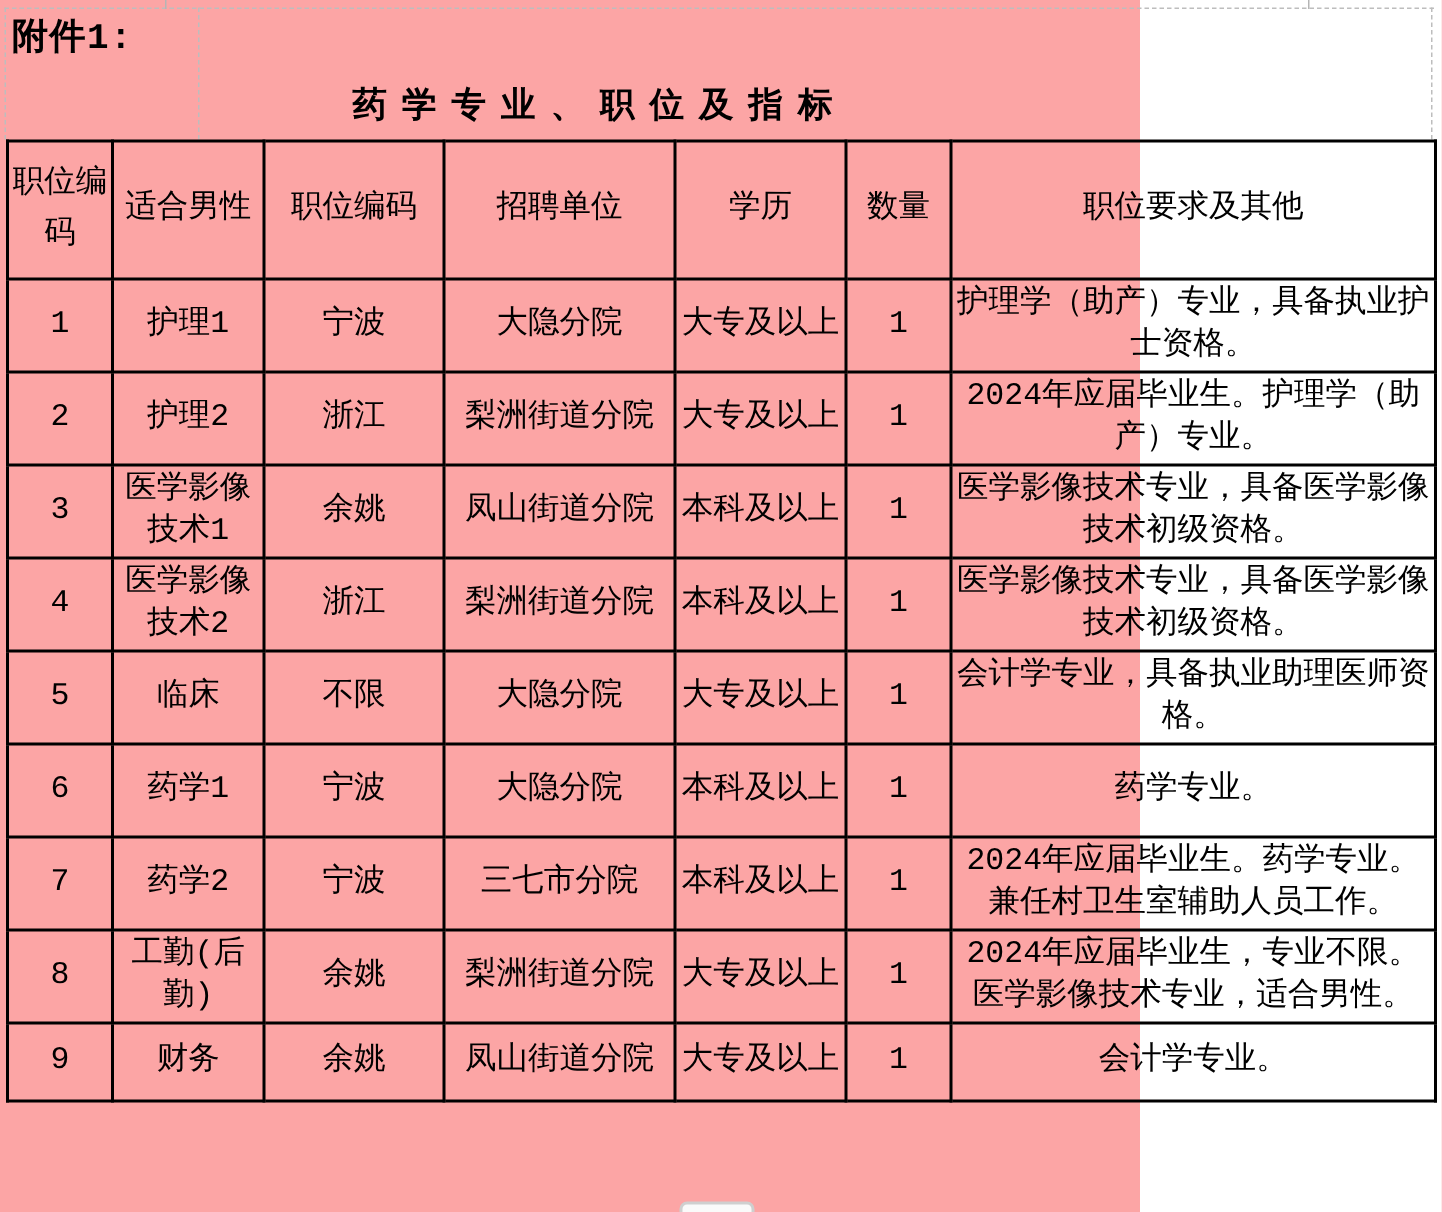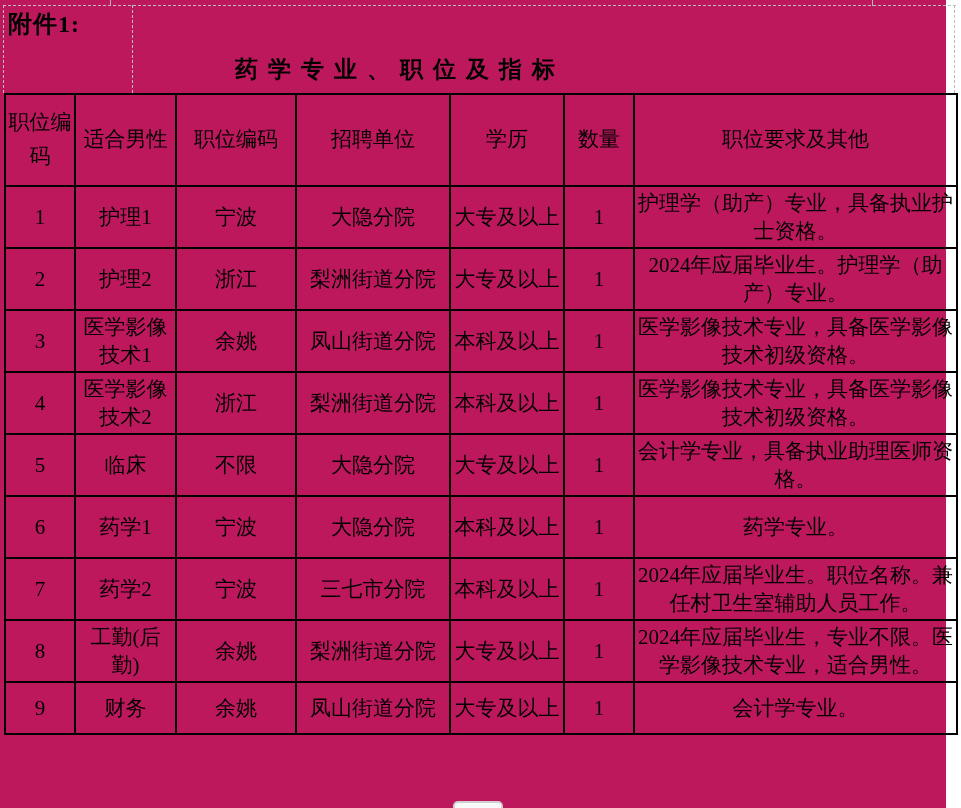--- a/index.html
+++ b/index.html
@@ -3,21 +3,21 @@
 <meta charset="utf-8">
 <style>
   * { margin: 0; padding: 0; box-sizing: border-box; }
   html, body {
     width: 961px; height: 808px;
     background: #ffffff;
     overflow: hidden;
     font-family: "Liberation Serif", "DejaVu Serif", serif;
     color: #000000;
   }
-  .page { position: relative; width: 946px; height: 808px; background: #be185d; }
+  .page { position: relative; width: 760px; height: 808px; background: #fca5a5; font-family: Liberation Mono, monospace; }
 
   
   .dash-h-top {
     position: absolute; left: 3px; top: 5px; width: 953px; height: 0;
     border-top: 1px dashed #bdbdbd;
   }
   .dash-v { position: absolute; width: 0; border-left: 1px dashed #bdbdbd; }
   .dash-v.left  { left: 3px;   top: 5px; height: 88px; }
   .dash-v.mid   { left: 132px; top: 5px; height: 88px; }
   .dash-v.right { left: 954px; top: 5px; height: 88px; }
@@ -163,21 +163,21 @@
       <td>1</td>
       <td class="req">药学专业。</td>
     </tr>
         <tr>
       <td>7</td>
       <td>药学2</td>
       <td>宁波</td>
       <td>三七市分院</td>
       <td>本科及以上</td>
       <td>1</td>
-      <td class="req">2024年应届毕业生。职位名称。兼任村卫生室辅助人员工作。</td>
+      <td class="req">2024年应届毕业生。药学专业。兼任村卫生室辅助人员工作。</td>
     </tr>
         <tr>
       <td>8</td>
       <td>工勤(后勤)</td>
       <td>余姚</td>
       <td>梨洲街道分院</td>
       <td>大专及以上</td>
       <td>1</td>
       <td class="req">2024年应届毕业生，专业不限。医学影像技术专业，适合男性。</td>
     </tr>

